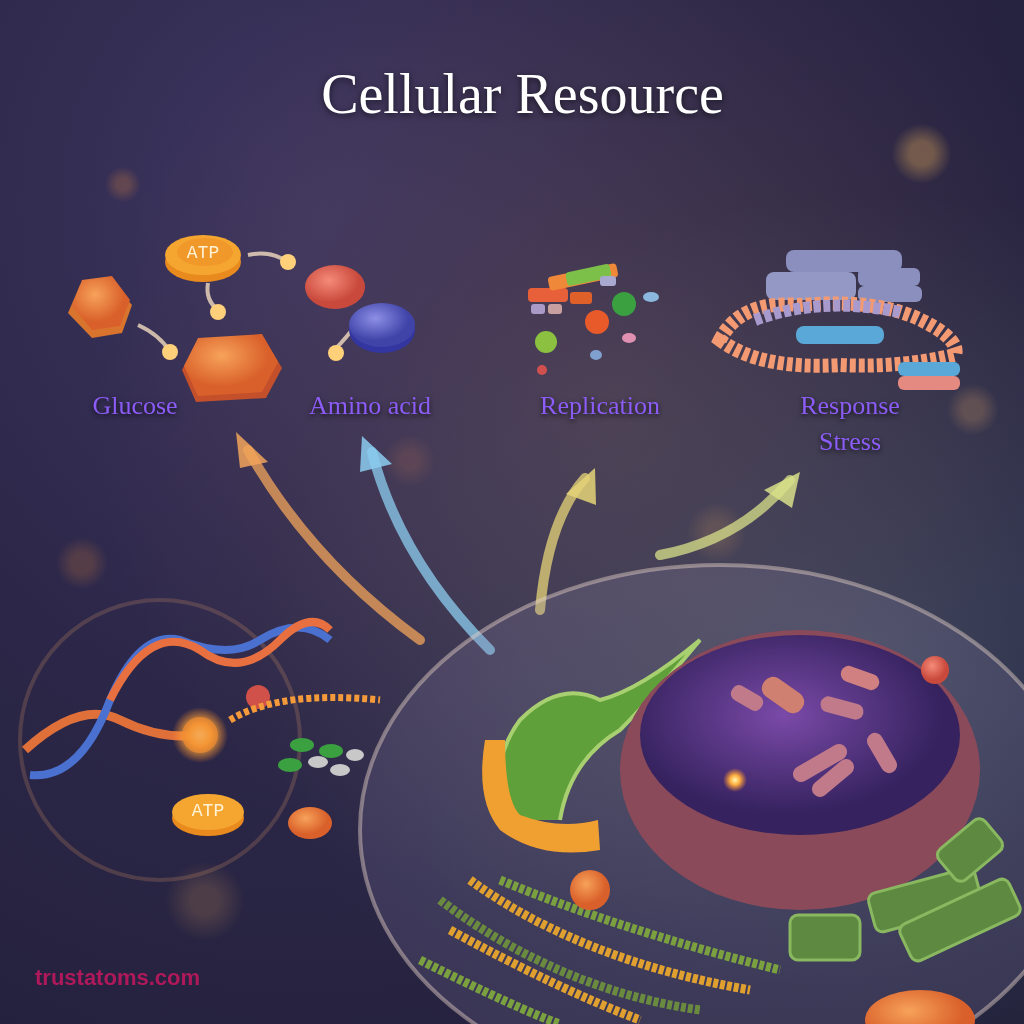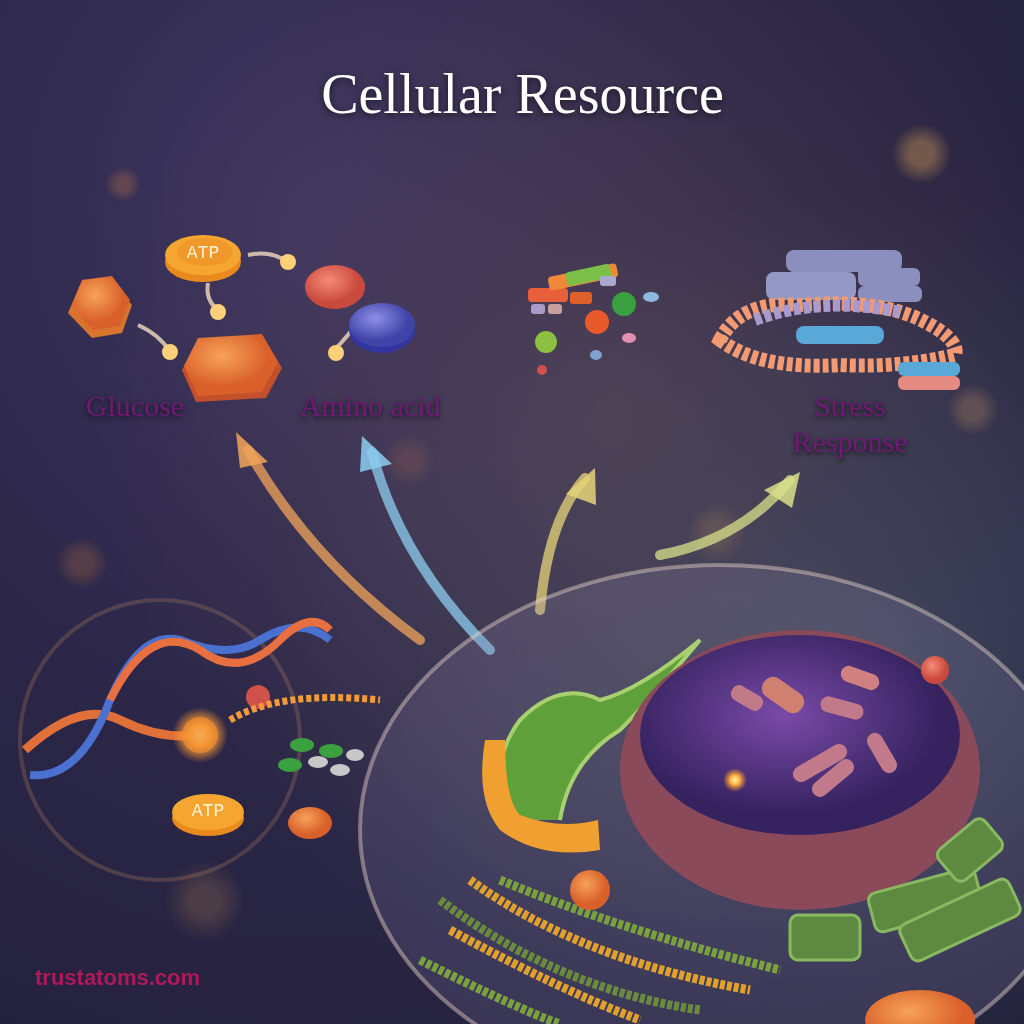--- a/index.html
+++ b/index.html
@@ -13,21 +13,21 @@
       radial-gradient(circle at 70% 52%, rgba(220,160,90,.18) 0 10px, transparent 30px),
       radial-gradient(circle at 90% 15%, rgba(240,180,90,.35) 0 12px, transparent 30px),
       radial-gradient(circle at 95% 40%, rgba(220,160,100,.25) 0 10px, transparent 26px),
       radial-gradient(circle at 8% 55%, rgba(200,120,60,.25) 0 10px, transparent 26px),
       radial-gradient(circle at 20% 88%, rgba(220,160,90,.2) 0 14px, transparent 40px),
       radial-gradient(ellipse at 60% 40%, rgba(150,110,90,.25), transparent 60%),
       radial-gradient(ellipse at 85% 65%, rgba(90,120,140,.35), transparent 50%);}
   .title{position:absolute;left:0;right:0;top:58px;text-align:center;color:#fff;
     font-family:"Liberation Serif", serif;font-size:56px;line-height:72px;
     text-shadow:0 2px 6px rgba(0,0,0,.6);margin-left:21px;}
-  .label{position:absolute;color:#701a75;font-family:"Liberation Serif", serif;font-size:30px;
+  .label{position:absolute;color:#8b5cf6;font-family:"Liberation Serif", serif;font-size:26px;
     line-height:36px;text-align:center;text-shadow:0 2px 5px rgba(0,0,0,.7);}
   .watermark{position:absolute;left:35px;top:965px;color:#be185d;
     font-family:"Liberation Sans", sans-serif;font-weight:bold;font-size:22px;opacity:.9;}
   svg{position:absolute;left:0;top:0;}
   .pill{position:absolute;display:flex;align-items:center;justify-content:center;
     font-family:Liberation Mono, monospace;color:#fff3d6;font-size:18px;}
 </style>
 </head>
 <body>
 
@@ -198,19 +198,20 @@
     <circle cx="935" cy="670" r="14" fill="url(#gRed)"></circle>
   </g>
 </svg>
 
 <div class="pill" style="left:178px;top:240px;width:50px;height:26px;">ATP</div>
 <div class="pill" style="left:183px;top:798px;width:50px;height:26px;">ATP</div>
 
 <div class="label" style="left:60px;top:388px;width:150px;">Glucose</div>
 <div class="label" style="left:285px;top:388px;width:170px;">Amino acid</div>
 <div class="label" style="left:505px;top:388px;width:190px;">
+  <div>Replication</div>
 </div>
 <div class="label" style="left:755px;top:388px;width:190px;">
+  <div>Response</div>
   <div>Stress</div>
-  <div>Response</div>
 </div>
 
 <div class="watermark">trustatoms.com</div>
 
 </body></html>

